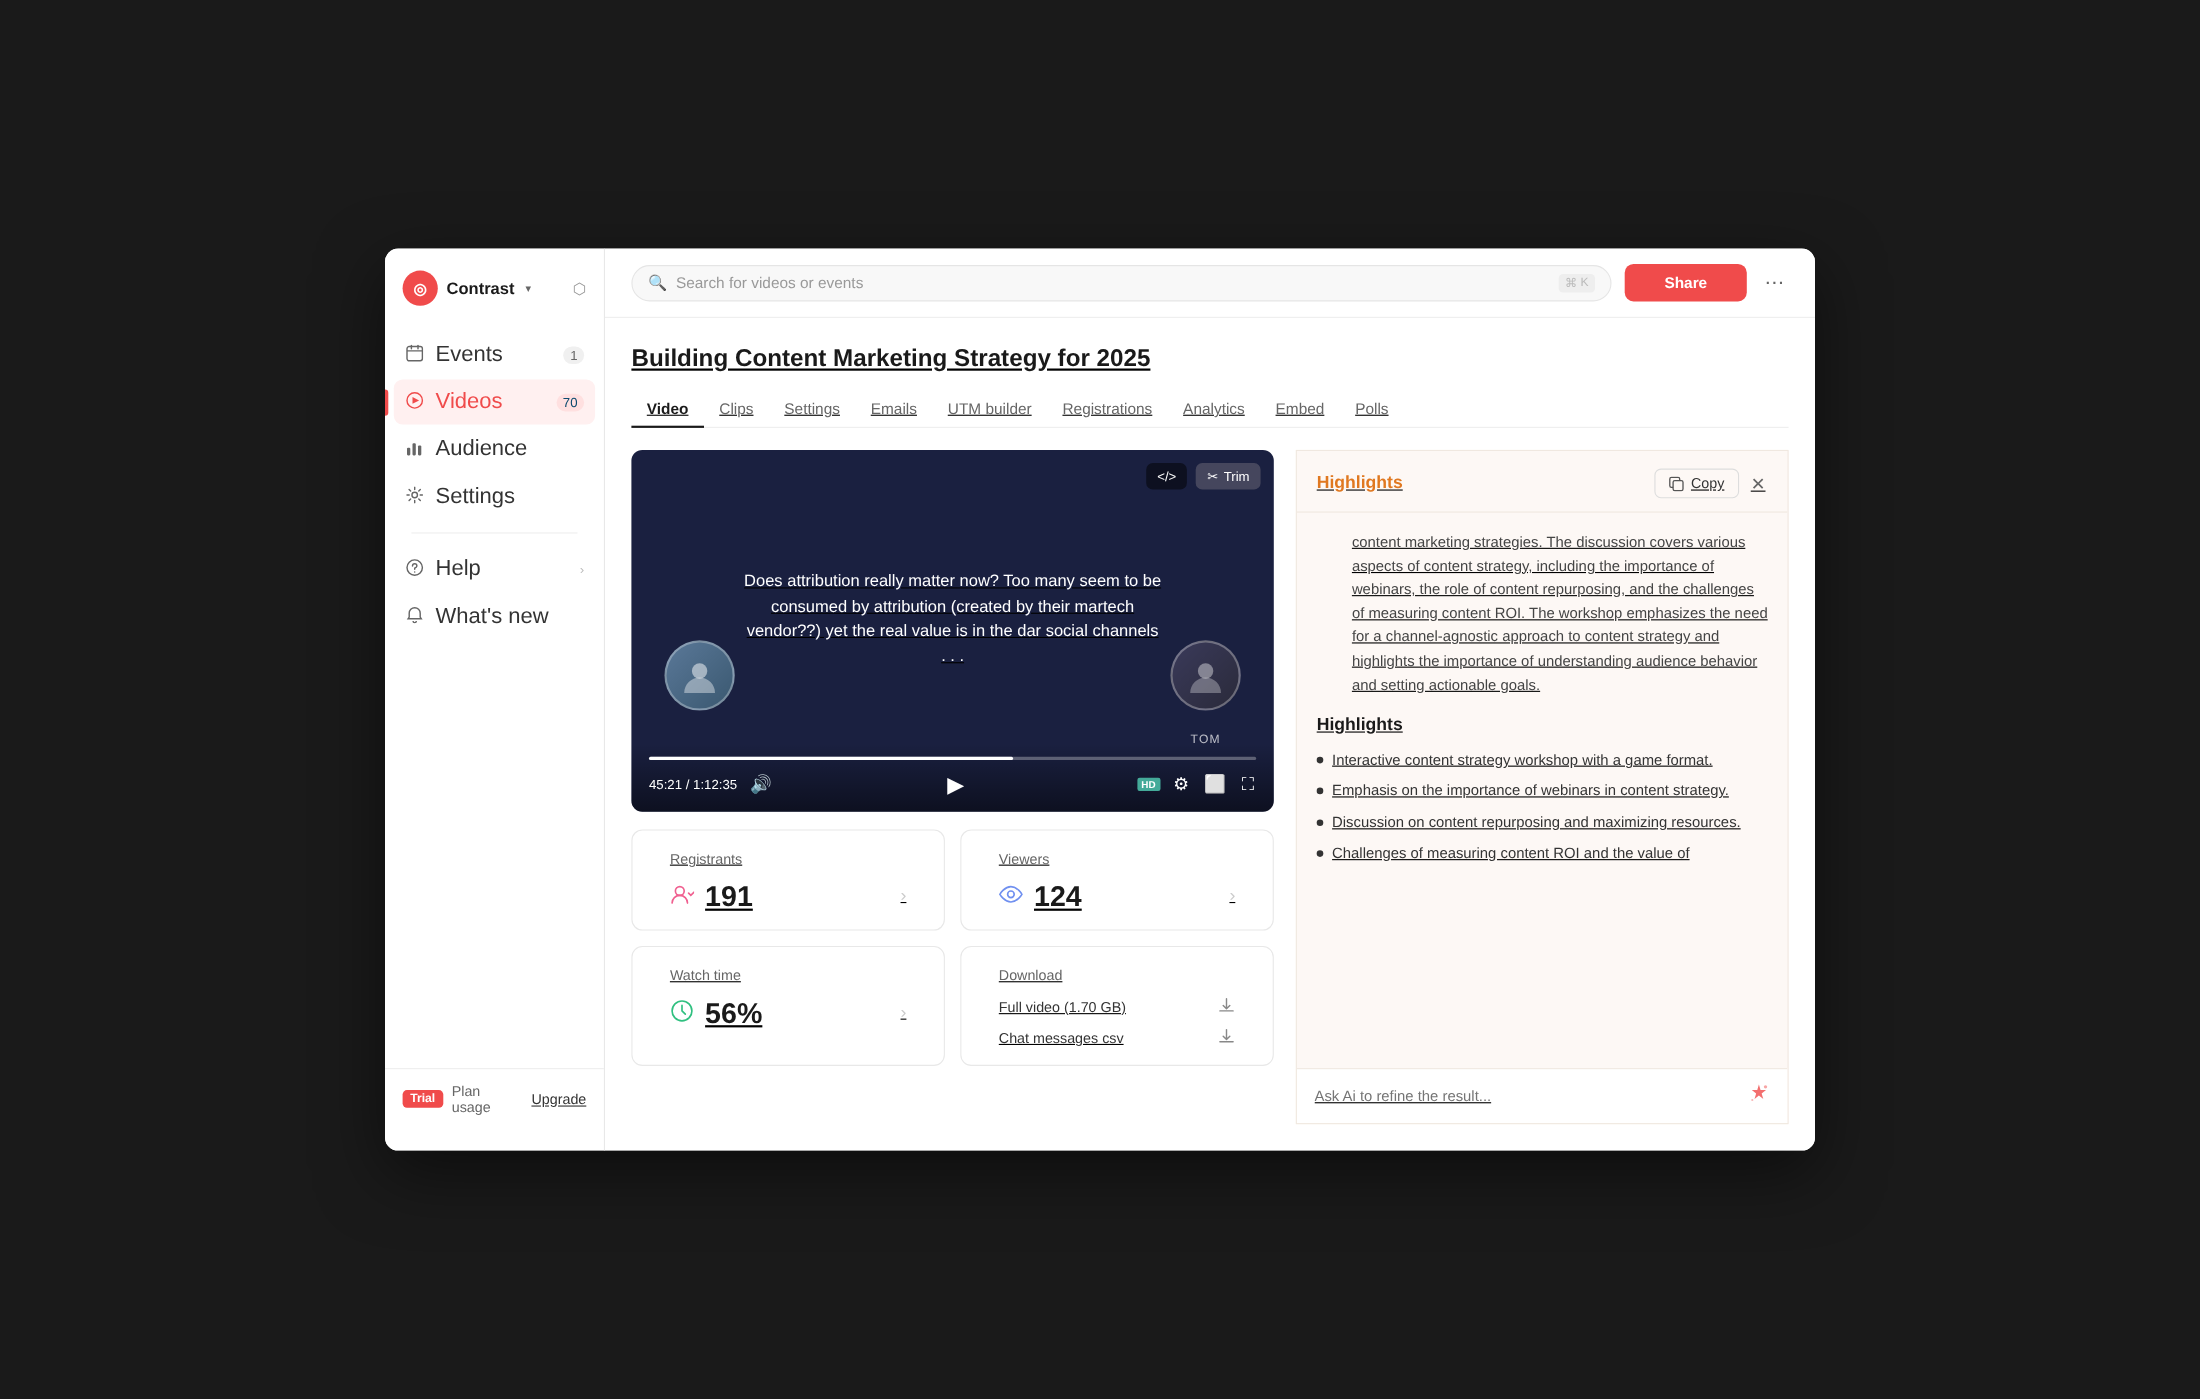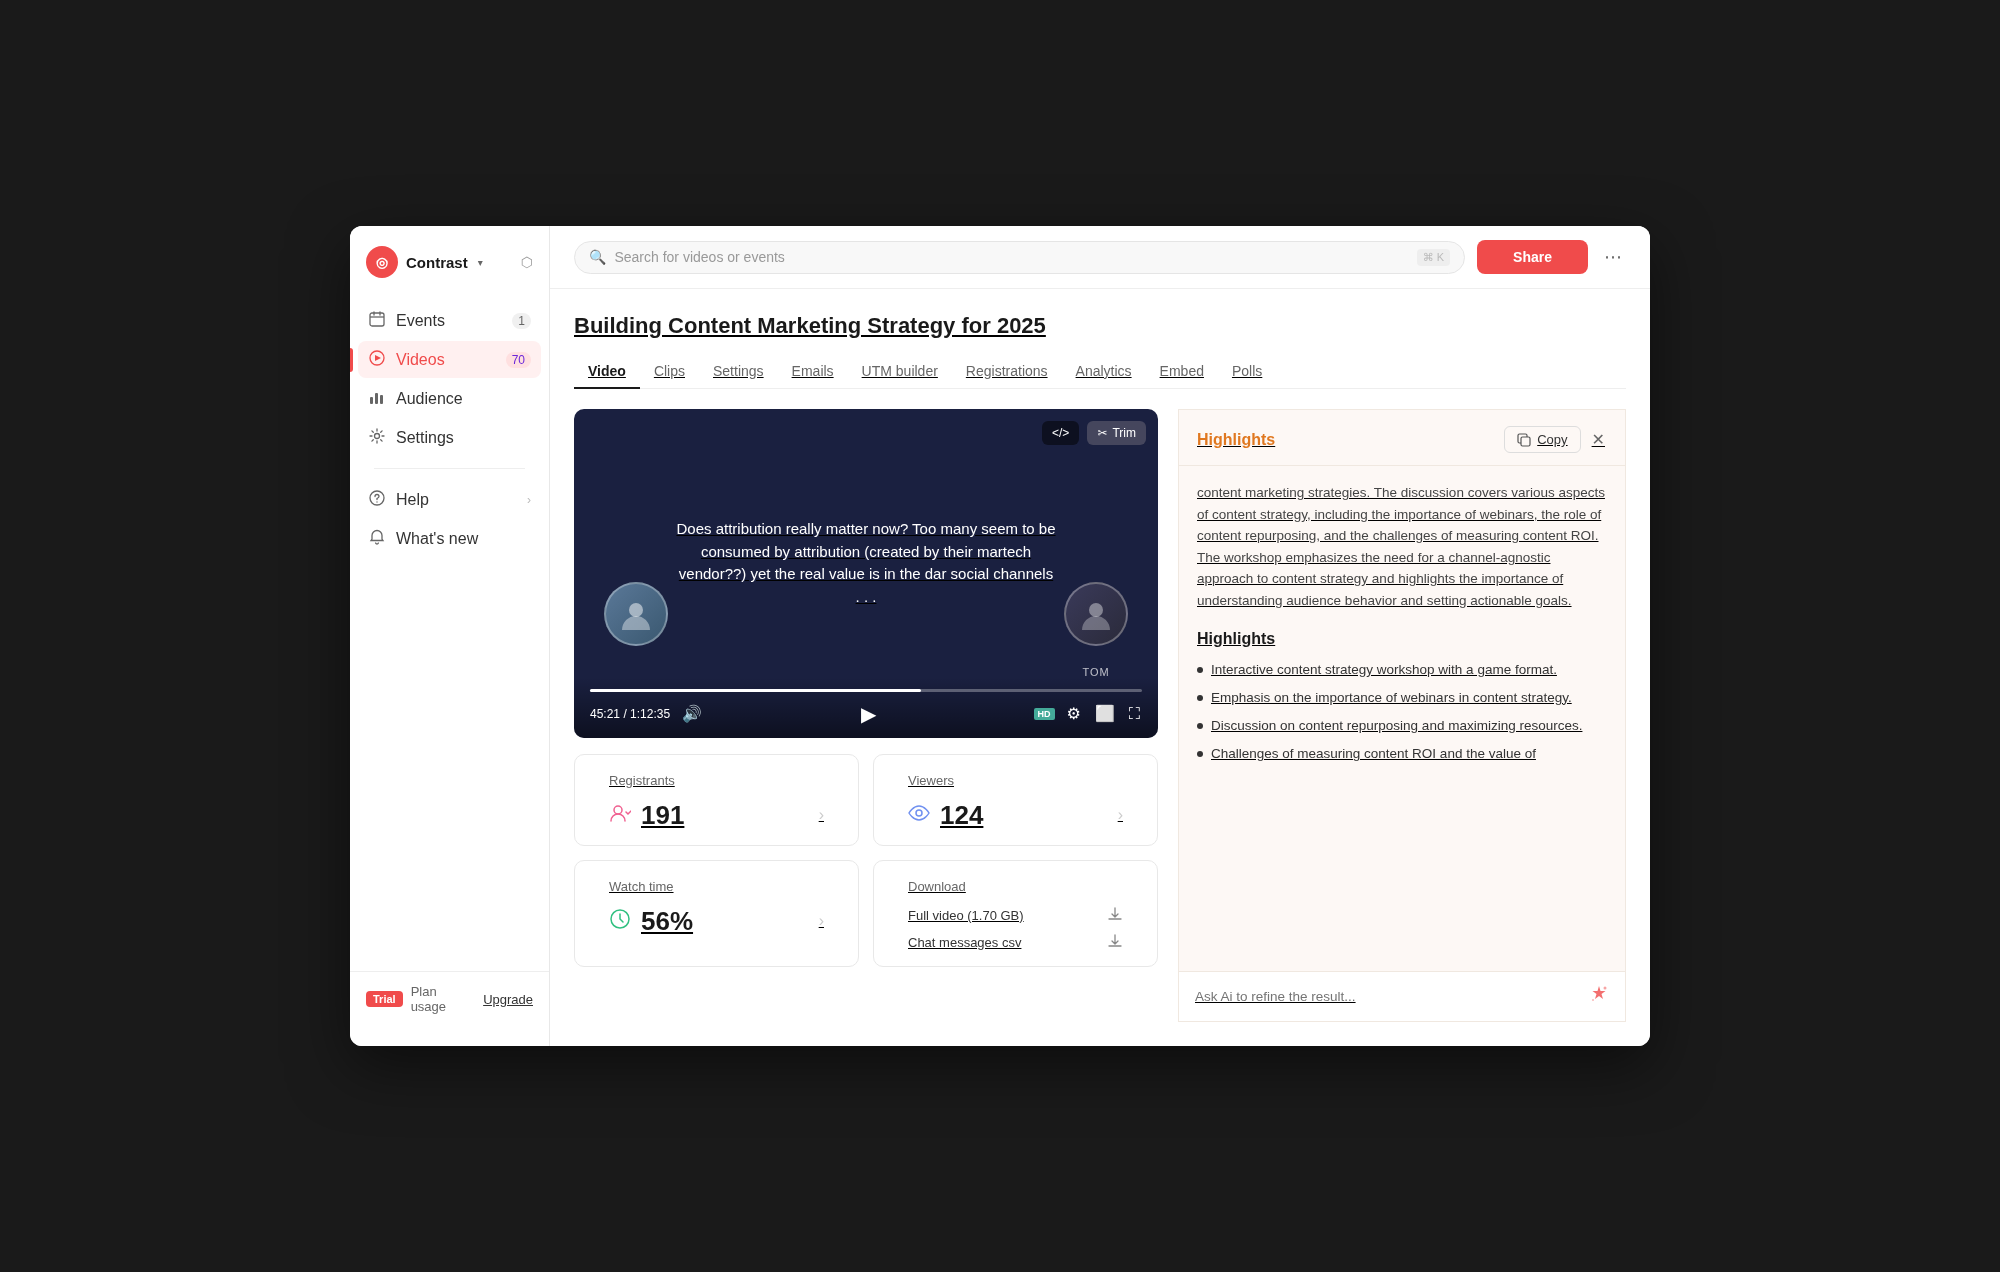--- a/index.html
+++ b/index.html
@@ -96,37 +96,37 @@
     .sidebar-item-icon {
       font-size: 15px;
       color: #666;
       width: 18px;
       text-align: center;
     }
     .sidebar-item.active .sidebar-item-icon {
       color: #f04b4b;
     }
     .sidebar-item-label {
-      font-size: 16px;
+      font-size: 20px;
       color: #333;
       flex: 1;
     }
     .sidebar-item.active .sidebar-item-label {
       color: #f04b4b;
       font-weight: 500;
     }
     .sidebar-badge {
       font-size: 12px;
       color: #666;
       background: #f0f0f0;
       padding: 1px 6px;
       border-radius: 10px;
     }
     .sidebar-item.active .sidebar-badge {
-      color: #6d28d9;
+      color: #0c4a6e;
       background: #ffe0e0;
     }
     .sidebar-divider {
       height: 1px;
       background: #eee;
       margin: 12px 16px;
     }
     .sidebar-bottom {
       padding: 12px 16px;
       border-top: 1px solid #eee;
@@ -494,20 +494,21 @@
     .highlights-body {
       flex: 1;
       overflow-y: auto;
       padding: 16px 18px;
     }
     .highlights-summary {
       font-size: 13.5px;
       color: #444;
       line-height: 1.6;
       margin-bottom: 18px;
+      margin-left: 32px;
     }
     .highlights-section-title {
       font-size: 16px;
       font-weight: 700;
       color: #1a1a1a;
       margin-bottom: 12px;
     }
     .highlights-list {
       list-style: none;
       padding: 0;

